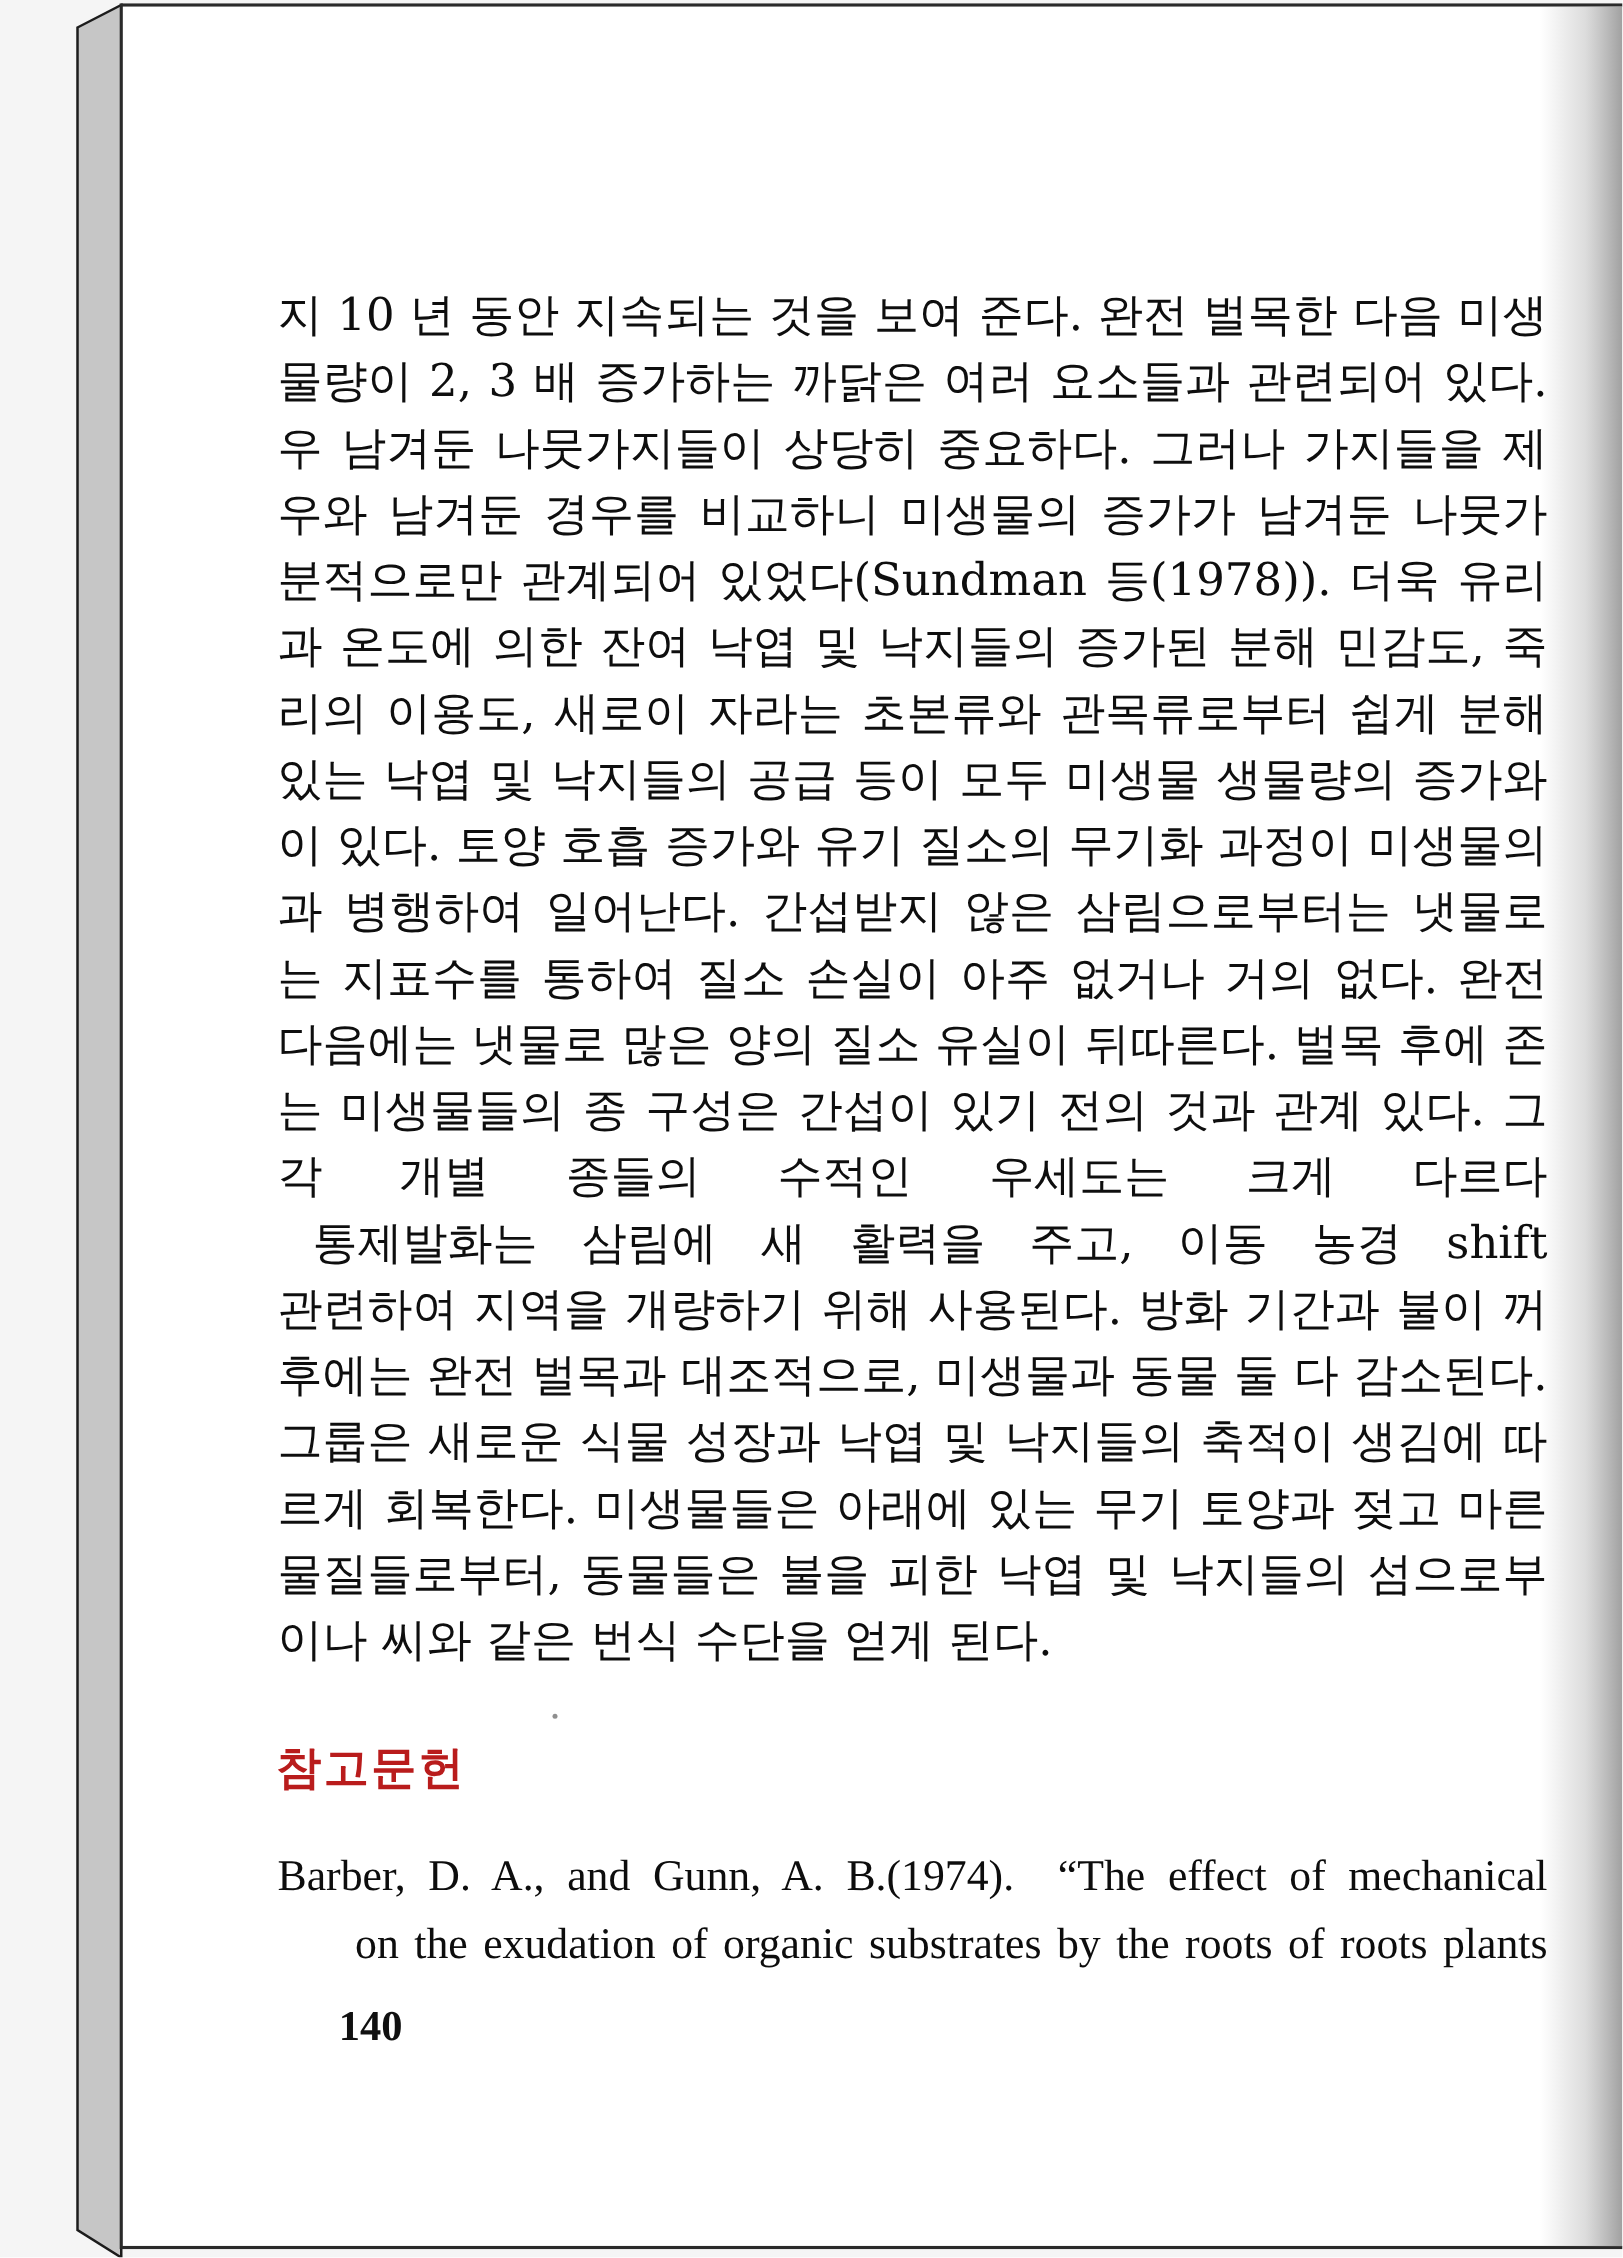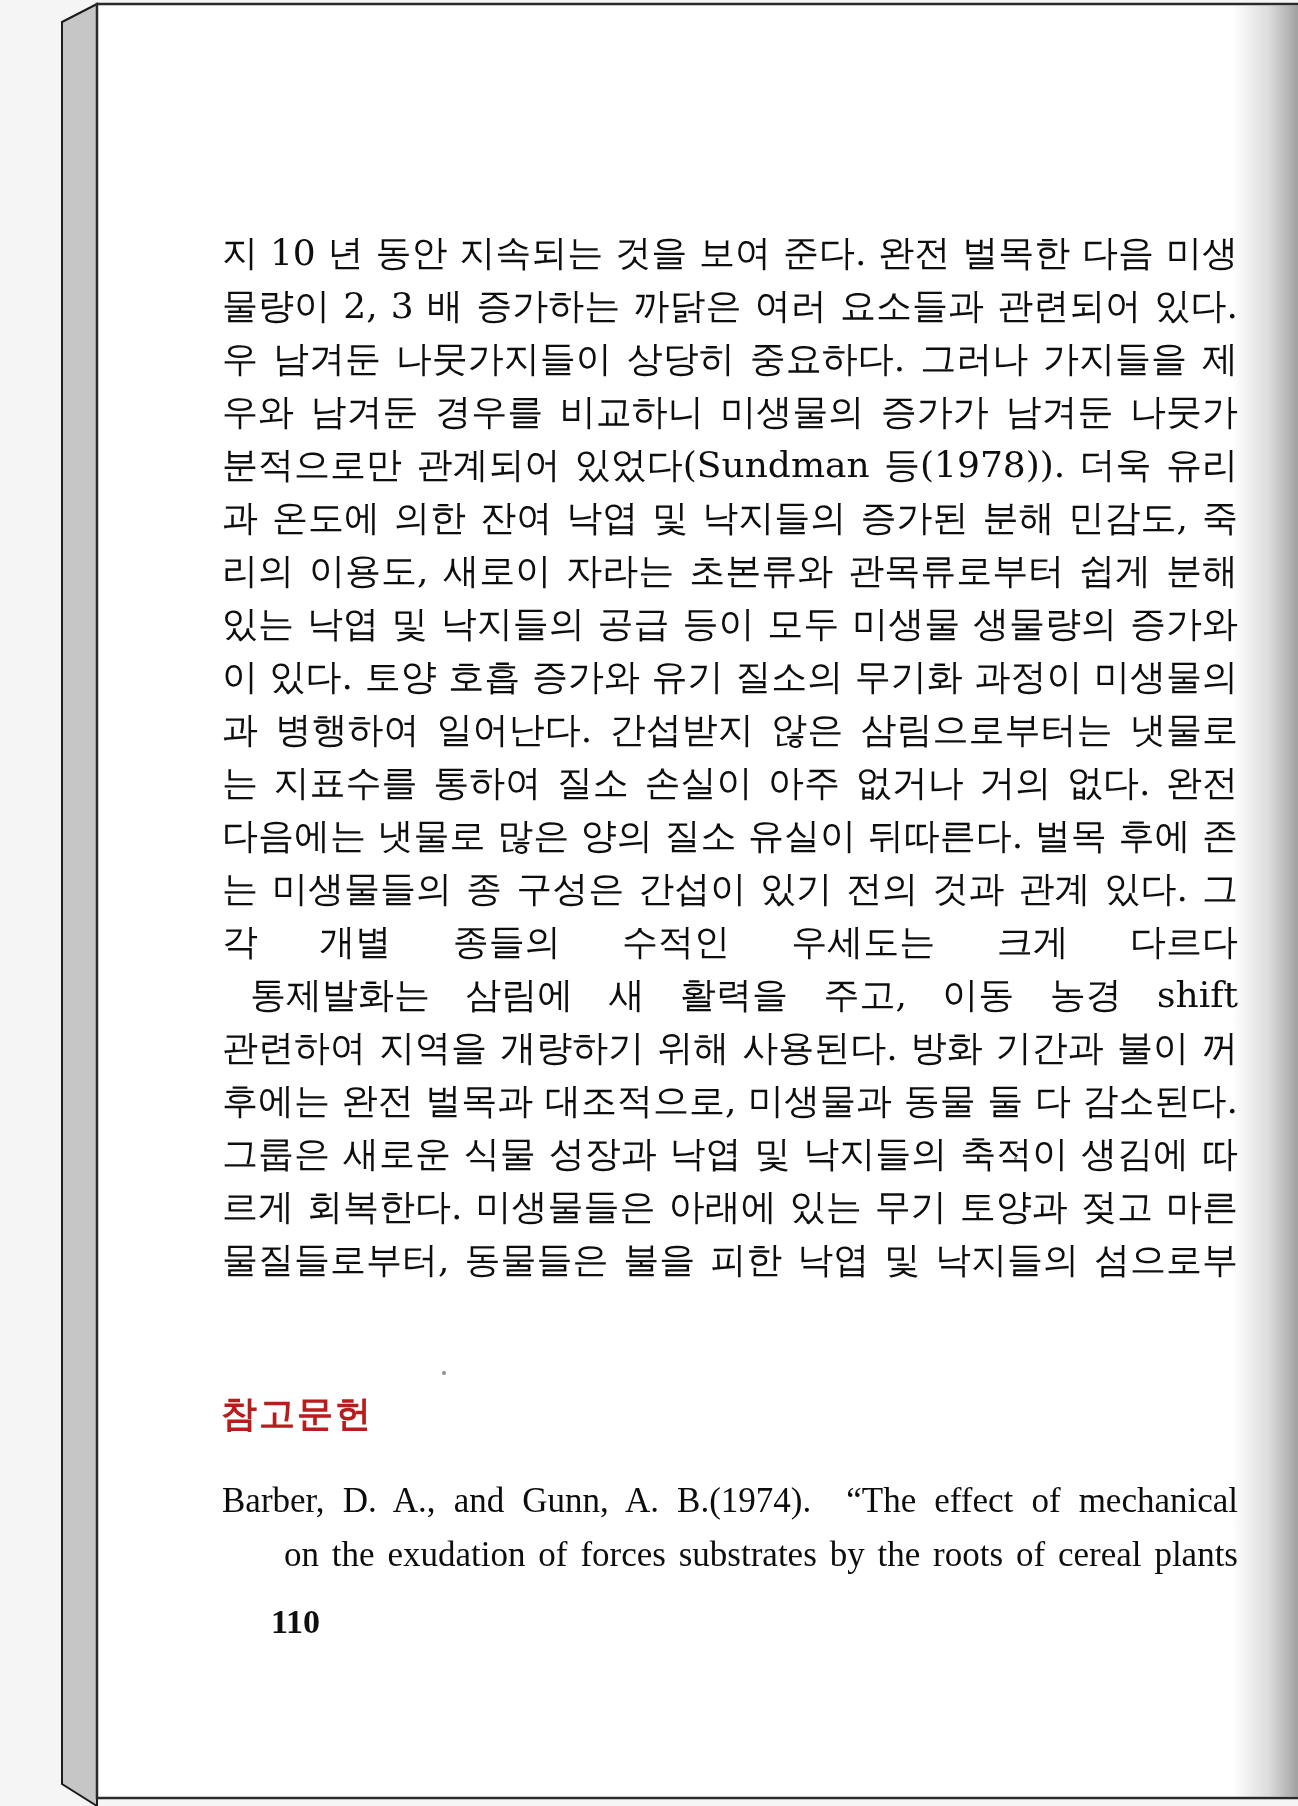--- a/index.html
+++ b/index.html
@@ -77,27 +77,28 @@
     <div class="line">는 지표수를 통하여 질소 손실이 아주 없거나 거의 없다. 완전 벌목한</div>
     <div class="line">다음에는 냇물로 많은 양의 질소 유실이 뒤따른다. 벌목 후에 존재하</div>
     <div class="line">는 미생물들의 종 구성은 간섭이 있기 전의 것과 관계 있다. 그러나</div>
     <div class="line end">각 개별 종들의 수적인 우세도는 크게 다르다(Lundgren(1982)).</div>
     <div class="line indent">통제발화는 삼림에 새 활력을 주고, 이동 농경 shift agriculture과</div>
     <div class="line">관련하여 지역을 개량하기 위해 사용된다. 방화 기간과 불이 꺼진 직</div>
     <div class="line">후에는 완전 벌목과 대조적으로, 미생물과 동물 둘 다 감소된다. 두</div>
     <div class="line">그룹은 새로운 식물 성장과 낙엽 및 낙지들의 축적이 생김에 따라 빠</div>
     <div class="line">르게 회복한다. 미생물들은 아래에 있는 무기 토양과 젖고 마른 축적</div>
     <div class="line">물질들로부터, 동물들은 불을 피한 낙엽 및 낙지들의 섬으로부터 종균</div>
+    <div class="line end">이나 씨와 같은 번식 수단을 얻게 된다.</div>
   </div>
 
   <div class="ref-heading">참고문헌</div>
 
   <div class="ref-entry">
     <div class="ref-line1">Barber, D. A., and Gunn, A. B.(1974). “The effect of mechanical forces</div>
-    <div class="ref-line2">on the exudation of forces substrates by the roots of cereal plants</div>
+    <div class="ref-line2">on the exudation of organic substrates by the roots of roots plants</div>
   </div>
 
-  <div class="page-number">110</div>
+  <div class="page-number">140</div>
 
   <div class="speck a"></div>
   <div class="speck b"></div>
 
 </div>
 
 </body></html>

